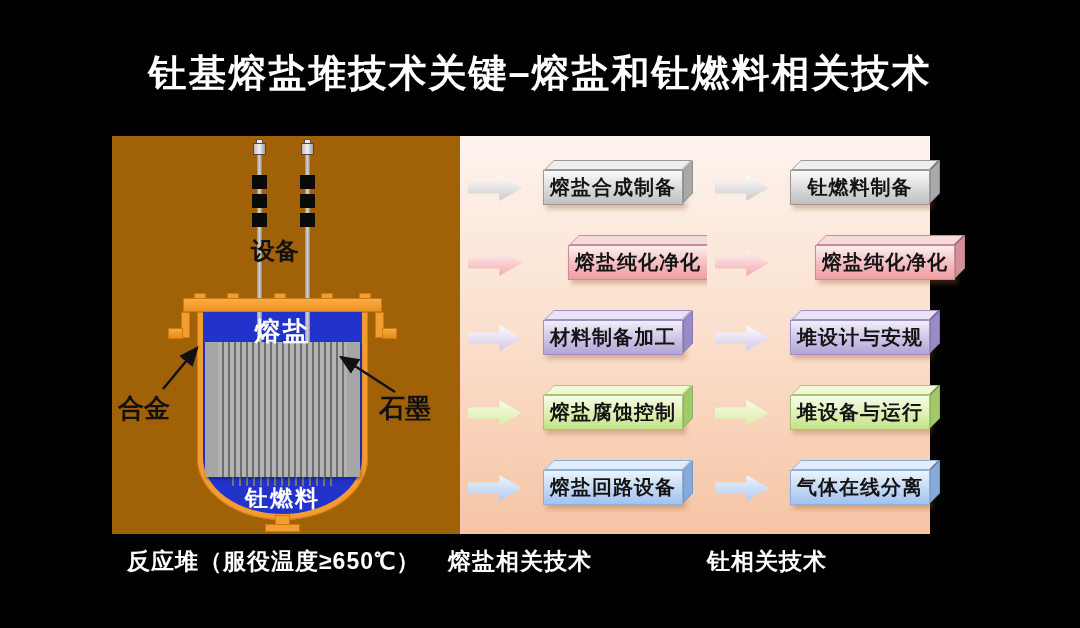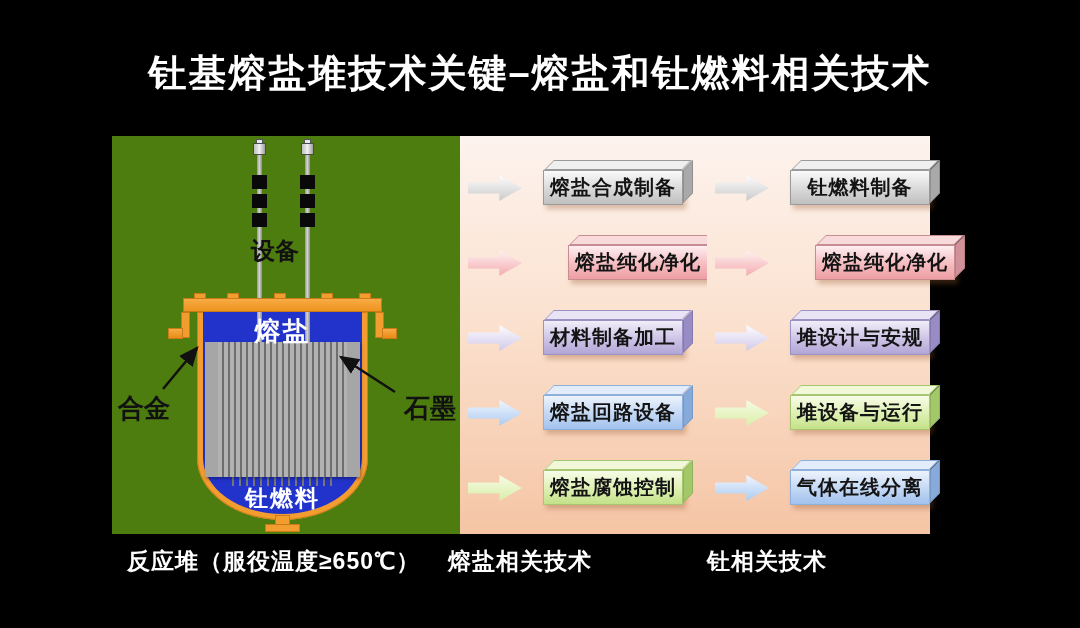--- a/index.html
+++ b/index.html
@@ -2,21 +2,21 @@
 <html><head>
 <meta charset="utf-8">
 <style>
   html,body{margin:0;padding:0;background:#000;}
   .stage{position:relative;width:1080px;height:628px;background:#000;overflow:hidden;
          font-family:"Liberation Sans",sans-serif;}
   .title{position:absolute;top:48px;left:0;width:1080px;text-align:center;color:#fff;
          font-size:38px;font-weight:bold;letter-spacing:2px;}
 
   .panel{position:absolute;top:136px;height:398px;}
-  .reactor-panel{left:112px;width:364px;background:#4d7c0f;}
+  .reactor-panel{left:112px;width:364px;background:#a16207;}
   .flow-panel{background:linear-gradient(180deg,#fdf3ee 0%,#fbe2d0 45%,#f5c5a5 100%);}
   .salt-panel{left:460px;width:250px;}
   .thorium-panel{left:707px;width:223px;}
 
   .caption{position:absolute;top:548px;height:26px;line-height:26px;color:#fff;
            font-size:23px;font-weight:bold;text-align:left;letter-spacing:1px;}
   .cap-reactor{left:127px;width:336px;}
   .cap-salt{left:448px;width:237px;}
   .cap-thorium{left:707px;width:232px;}
 
@@ -88,21 +88,21 @@
             box-shadow:1px 2px 3px rgba(0,0,40,.35);}
   .graphite-stripes{position:absolute;left:13px;right:13px;top:0;bottom:0;
       background:repeating-linear-gradient(to right,#b2b2b2 0 4px,#6e6e6e 4px 6px);}
   .graphite-tails{left:115px;top:341px;width:110px;height:9px;z-index:2;
       background:repeating-linear-gradient(to right,transparent 0 5px,#777 5px 7px);}
   .lbl-salt{left:85px;top:178px;width:171px;text-align:center;color:#fff;
             font-size:26px;font-weight:bold;letter-spacing:2px;z-index:6;}
   .lbl-fuel{left:85px;top:347px;width:171px;text-align:center;color:#fff;
             font-size:23px;font-weight:bold;letter-spacing:2px;z-index:6;}
   .lbl-alloy{left:6px;top:255px;font-size:26px;font-weight:bold;color:#111;z-index:6;}
-  .lbl-graphite{left:292px;top:255px;font-size:26px;font-weight:bold;color:#111;z-index:6;}
+  .lbl-graphite{left:267px;top:255px;font-size:26px;font-weight:bold;color:#111;z-index:6;}
   .nozzle-stem{left:163px;top:379px;width:15px;height:11px;background:#f39c2f;border:1px solid #c87b18;box-sizing:border-box;z-index:2;}
   .nozzle-base{left:153px;top:388px;width:35px;height:8px;background:#f39c2f;border:1px solid #c87b18;box-sizing:border-box;z-index:2;}
   .annot-svg{position:absolute;left:0;top:0;z-index:7;}
 </style>
 </head>
 <body>
 
 <div class="stage">
 
   <div class="title">钍基熔盐堆技术关键–熔盐和钍燃料相关技术</div>
@@ -179,33 +179,33 @@
           </div>
       </div>
       <div class="flow-row theme-purple">
         <div class="flow-arrow"></div>
         <div class="box3d">
             <div class="face">
               <span>材料制备加工</span>
             </div>
           </div>
       </div>
+      <div class="flow-row theme-green">
+        <div class="flow-arrow"></div>
+        <div class="box3d">
+            <div class="face">
+              <span>熔盐腐蚀控制</span>
+            </div>
+          </div>
+      </div>
       <div class="flow-row theme-blue">
         <div class="flow-arrow"></div>
         <div class="box3d">
             <div class="face">
               <span>熔盐回路设备</span>
-            </div>
-          </div>
-      </div>
-      <div class="flow-row theme-green">
-        <div class="flow-arrow"></div>
-        <div class="box3d">
-            <div class="face">
-              <span>熔盐腐蚀控制</span>
             </div>
           </div>
       </div>
     </div>
   </section>
 
   <section class="panel flow-panel thorium-panel">
     <div class="panel-body">
       <div class="flow-row theme-gray">
         <div class="flow-arrow"></div>

